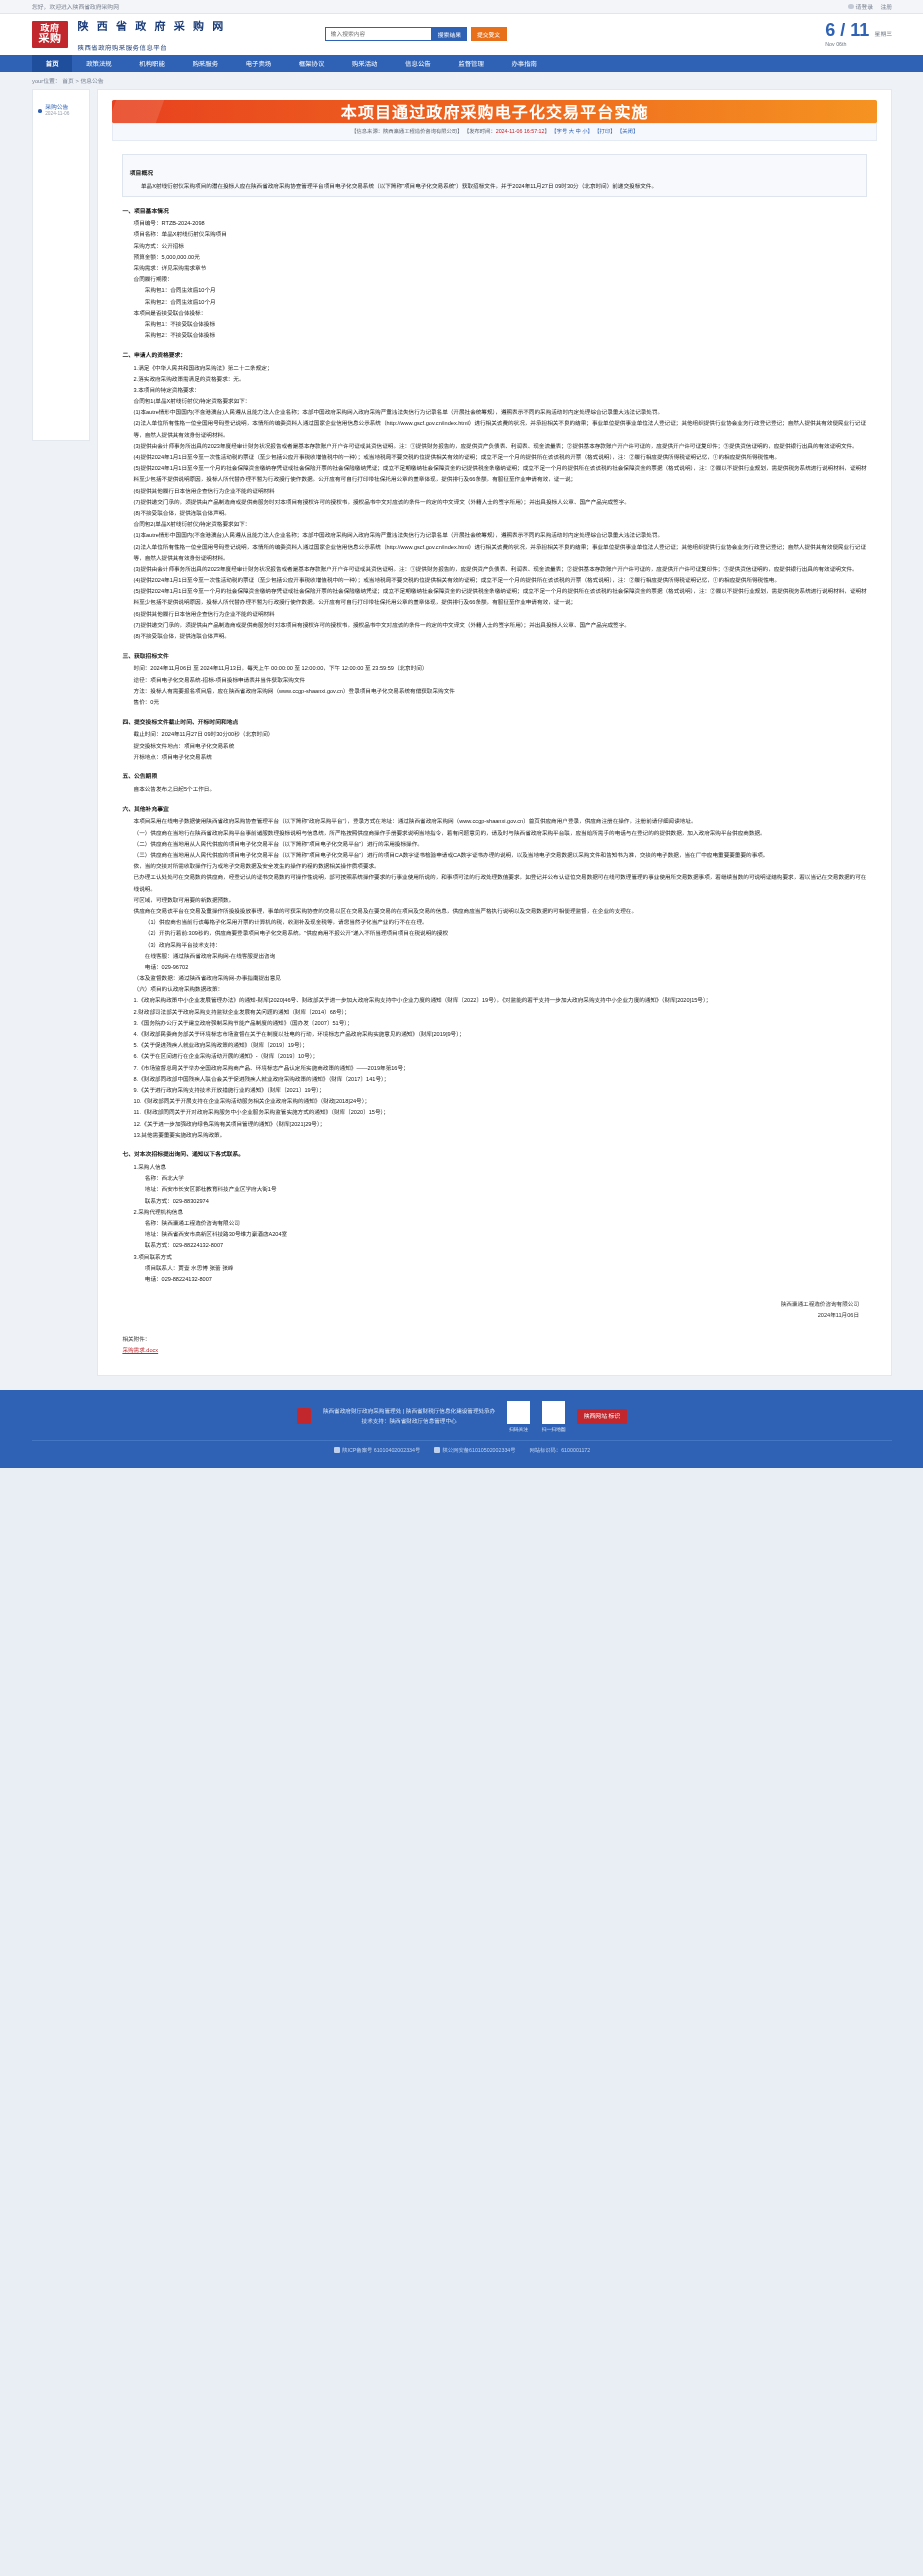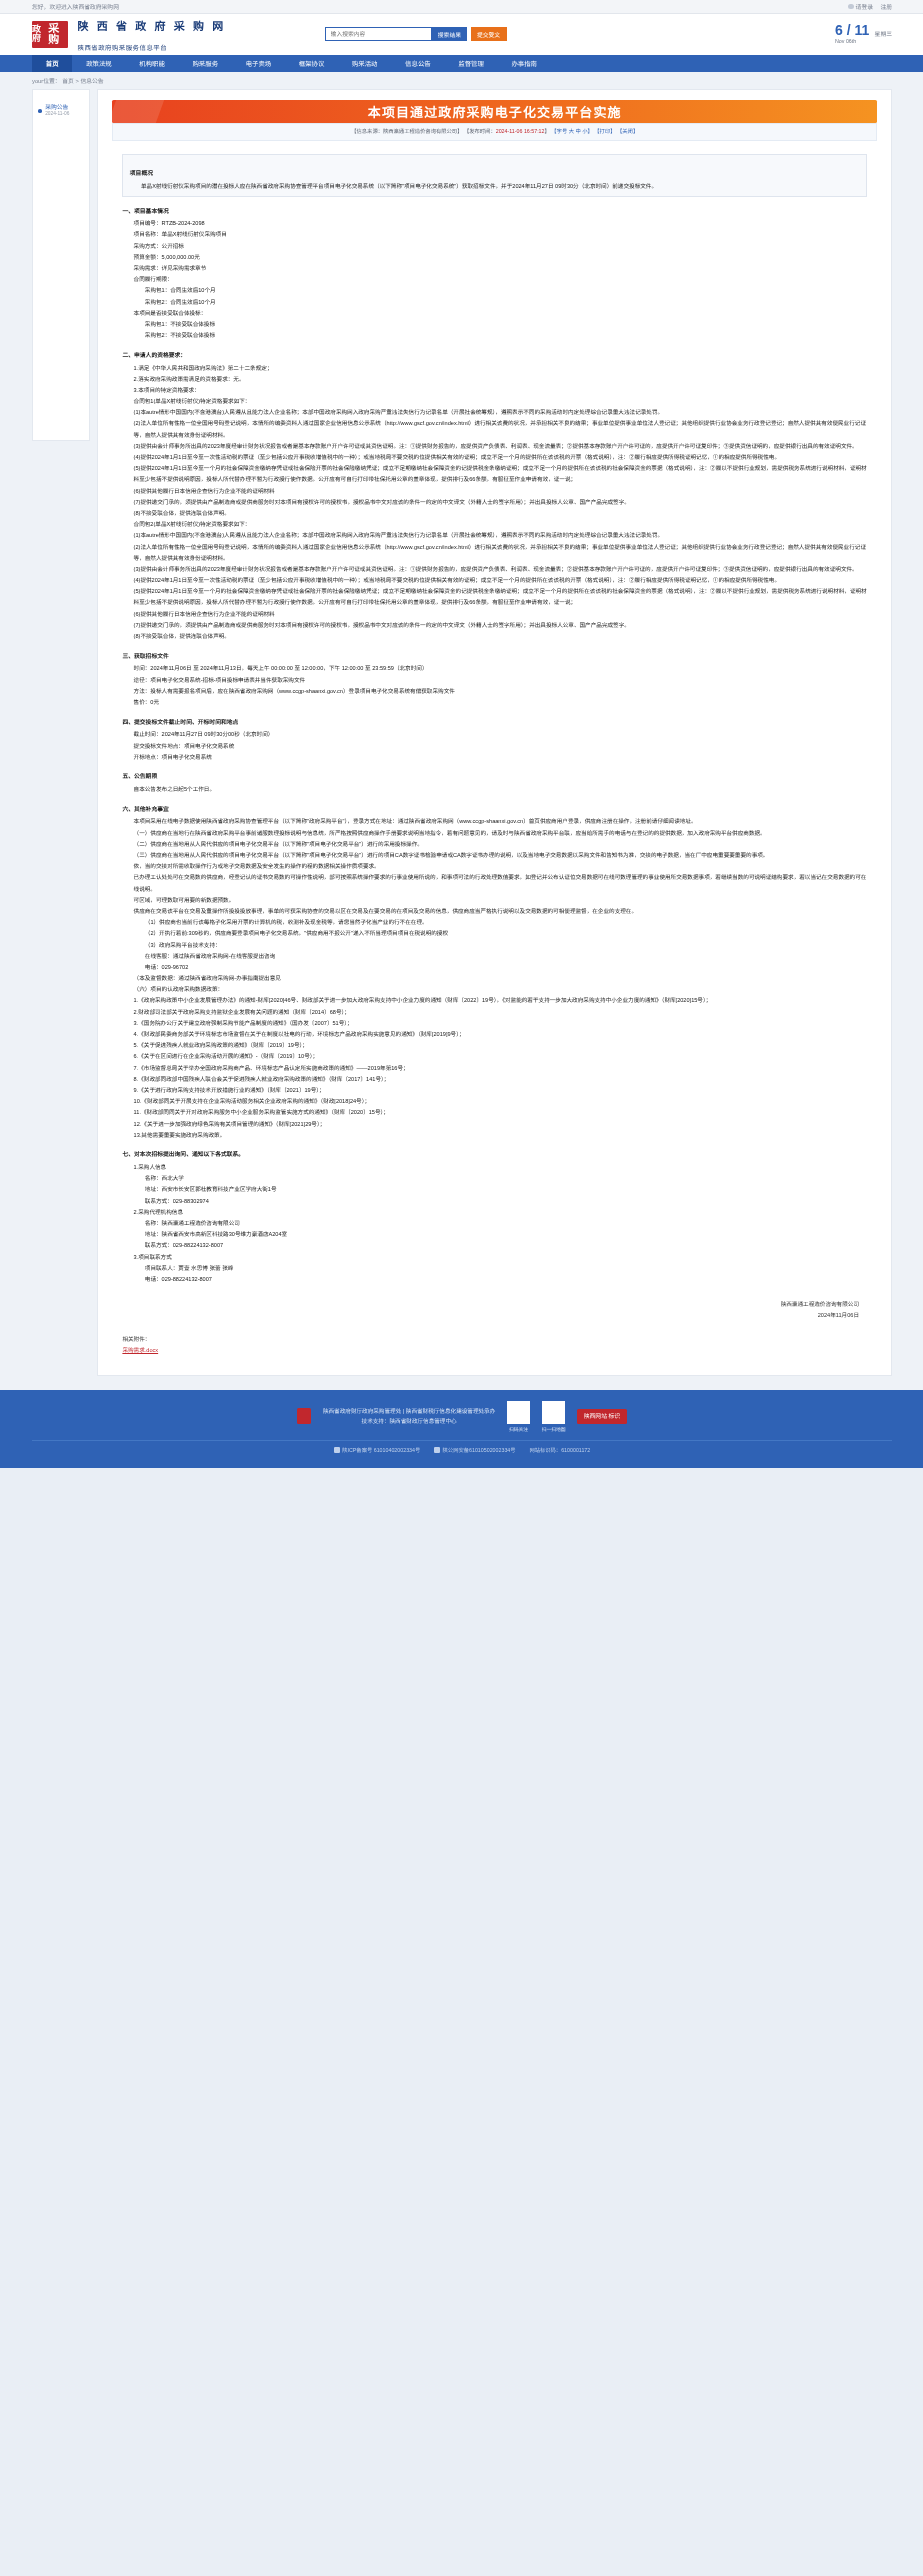--- a/index.html
+++ b/index.html
@@ -23,21 +23,21 @@
   .topbar .right span { display:flex; align-items:center; gap:2.1px; }
   .dot-ic { width:5.3px; height:5.3px; border-radius:50%; background:#c3cad6; display:inline-block; }
 
   
   .header {
     background:#fff; height:41px; display:flex; align-items:center;
     padding:0 32px; gap:9.5px;
   }
   .logo {
     width:36px; height:27.5px; background:#c1272d; color:#fff;
-    display:flex; flex-direction:row; align-items:center; justify-content:center;
+    display:flex; flex-direction:column; align-items:center; justify-content:center;
     font-size:9px; font-weight:bold; line-height:1.05; letter-spacing:0.5px;
     border-radius:1.1px;
   }
   .logo small{font-size:11px;}
   .sitetitle { display:flex; flex-direction:column; justify-content:center;gap:8px; }
   .sitetitle .t1 { font-size:11px; color:#1b3c78; font-weight:bold; letter-spacing:2.6px; }
   .sitetitle .t2 { font-size:6.4px; color:#1b3c78; letter-spacing:0.5px; margin-top:2.6px; }
   .header-search { margin-left:90px; display:flex; align-items:center; gap:0; }
   .header-search input {
     width:106px; height:13.8px; border:0.5px solid #2f62b5; border-right:none;
@@ -45,21 +45,21 @@
   }
   .header-search .btn-search {
     height:13.8px; background:#2f62b5; color:#fff; font-size:5.8px;
     padding:0 6.4px; display:flex; align-items:center; cursor:pointer;
   }
   .header-search .btn-submit {
     height:13.8px; background:#e8701a; color:#fff; font-size:5.8px;
     padding:0 6.4px; display:flex; align-items:center; margin-left:3.2px; cursor:pointer;
   }
   .header-date { margin-left:auto; display:flex; align-items:center; gap:5.3px; }
-  .header-date .big { font-size:14px; color:#2f62b5; font-weight:bold; }
+  .header-date .big { font-size:18px; color:#2f62b5; font-weight:bold; }
   .header-date .small { font-size:5.3px; color:#6d7584; line-height:1.5; }
   .header-date .cn { font-size:5.8px; color:#6d7584; line-height:1.5; text-align:center;}
 
   
   .nav {
     background:#2f62b5; height:17px; display:flex; align-items:stretch;
     padding:0 32px; color:#fff; font-size:6.4px;
   }
   .nav .item {
     padding:0 13.8px; display:flex; align-items:center; cursor:pointer;
@@ -87,21 +87,21 @@
   .sidebar .s-item .sub { display:block; font-size:4.8px; color:#99a1ae; }
 
   .doc {
     flex:1; background:#fff; border:0.5px solid #e3e8ef; padding:0 0 21px;
   }
   .banner {
     margin:9.5px 13.8px 0;
     height:23px; border-radius:1.6px;
     background:linear-gradient(90deg,#e8411f 0%,#ef6a1e 55%,#f59321 100%);
     display:flex; align-items:center; justify-content:center;
-    color:#fff; font-size:13px; font-weight:bold; letter-spacing:1.1px;
+    color:#fff; font-size:16px; font-weight:bold; letter-spacing:1.1px;
     position:relative; overflow:hidden;
   }
   .banner:before{
     content:""; position:absolute; left:0; top:0; width:48px; height:23px;
     background:rgba(255,255,255,.12); transform:skewX(-20deg);
   }
   h1.doctitle {
     text-align:center; font-size:8.5px; color:#1a1a1a; font-weight:bold;
     margin:11.7px 21px 7.4px; line-height:1.6;
   }

